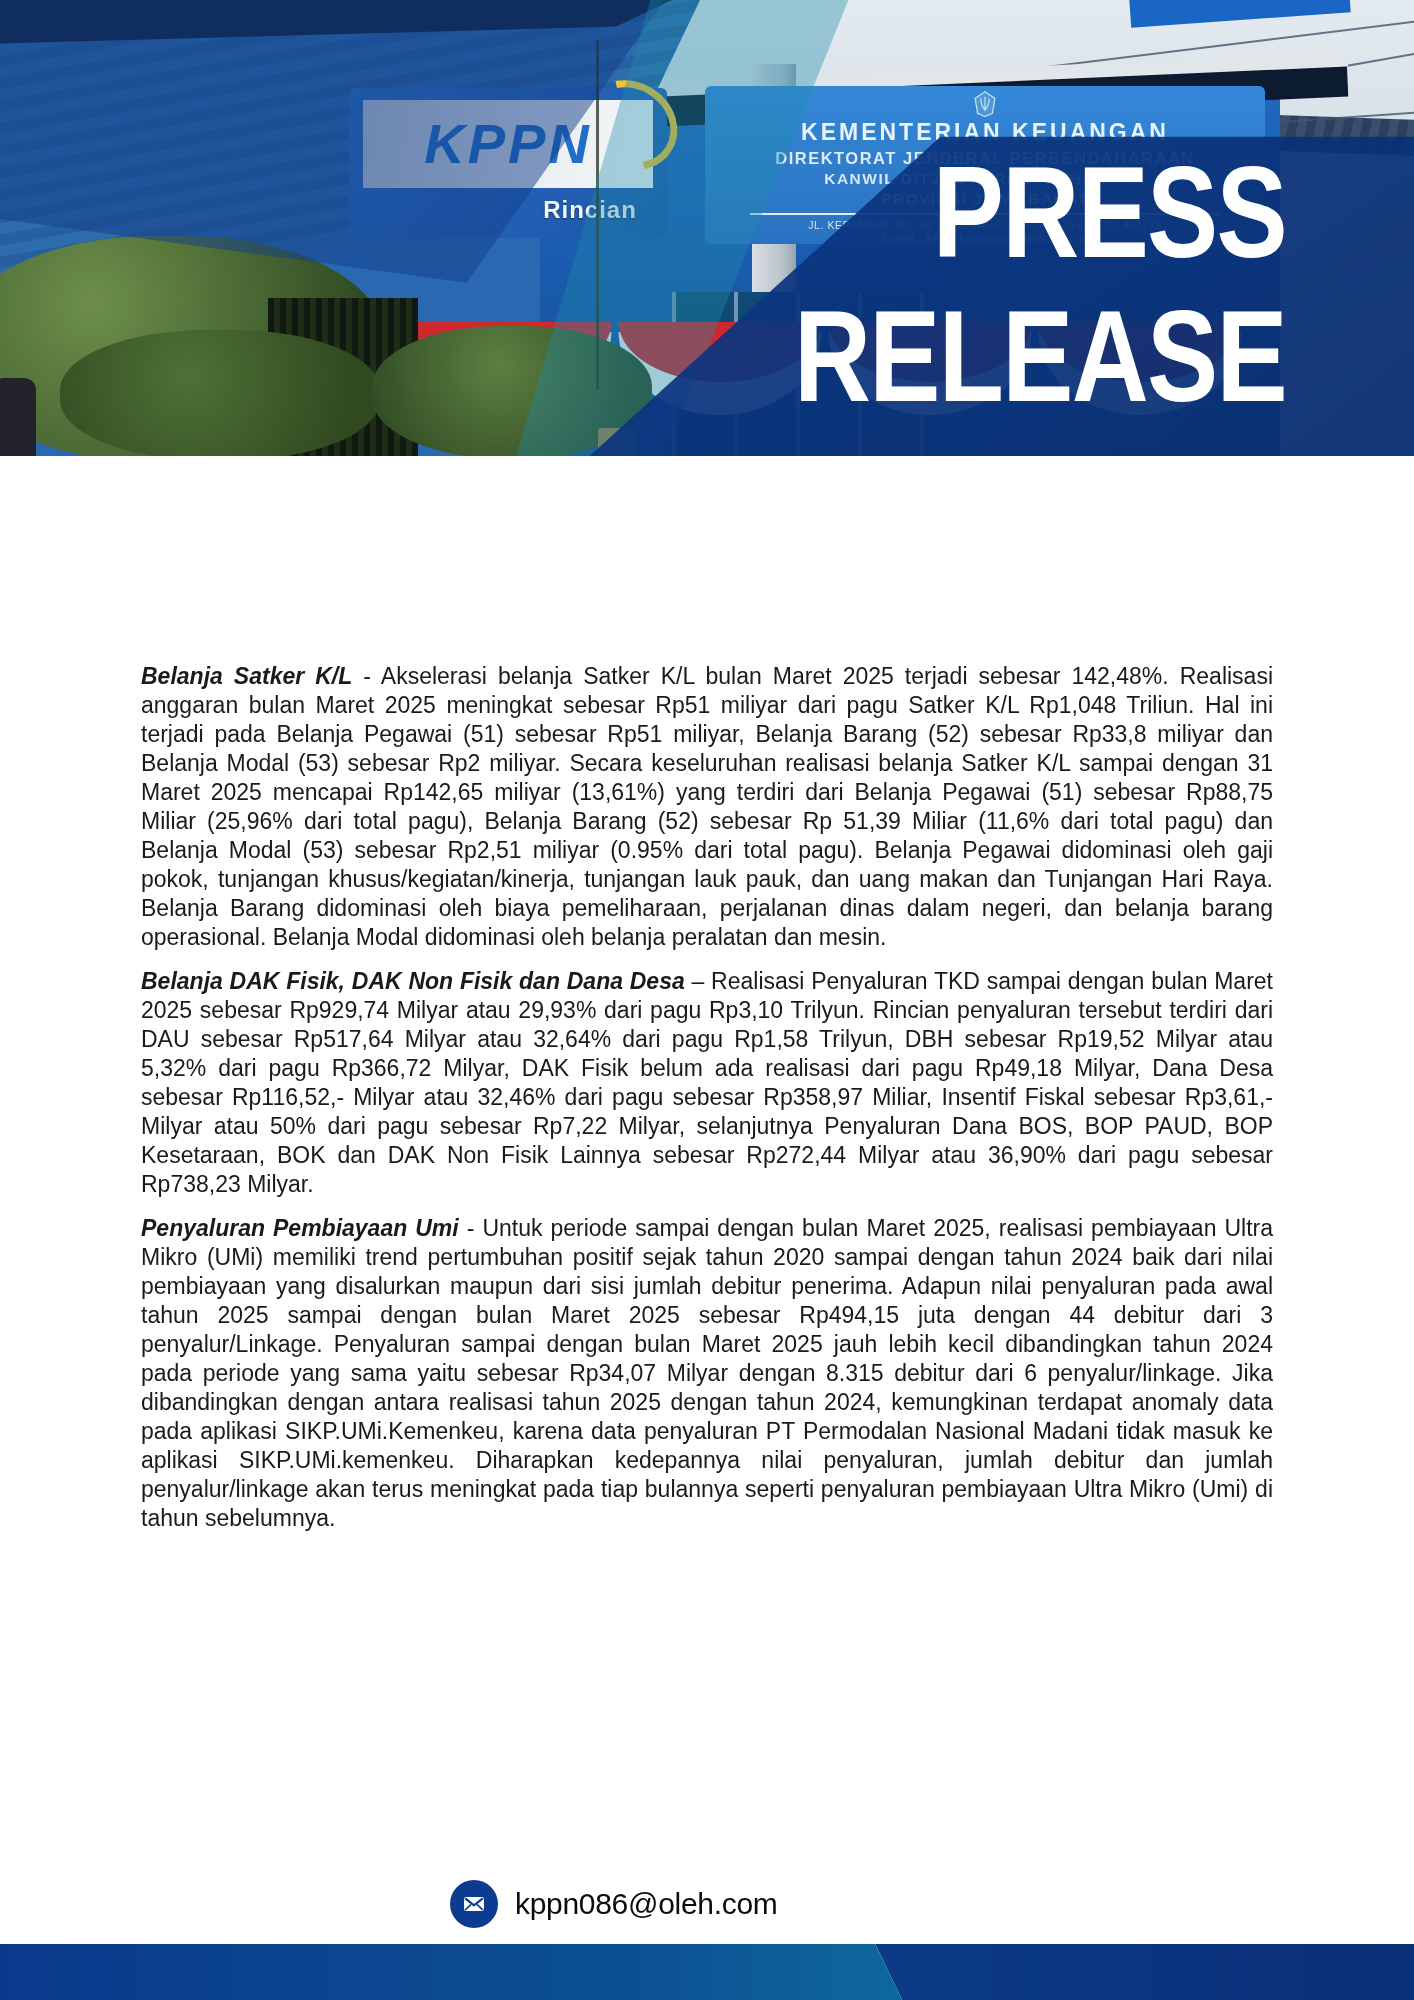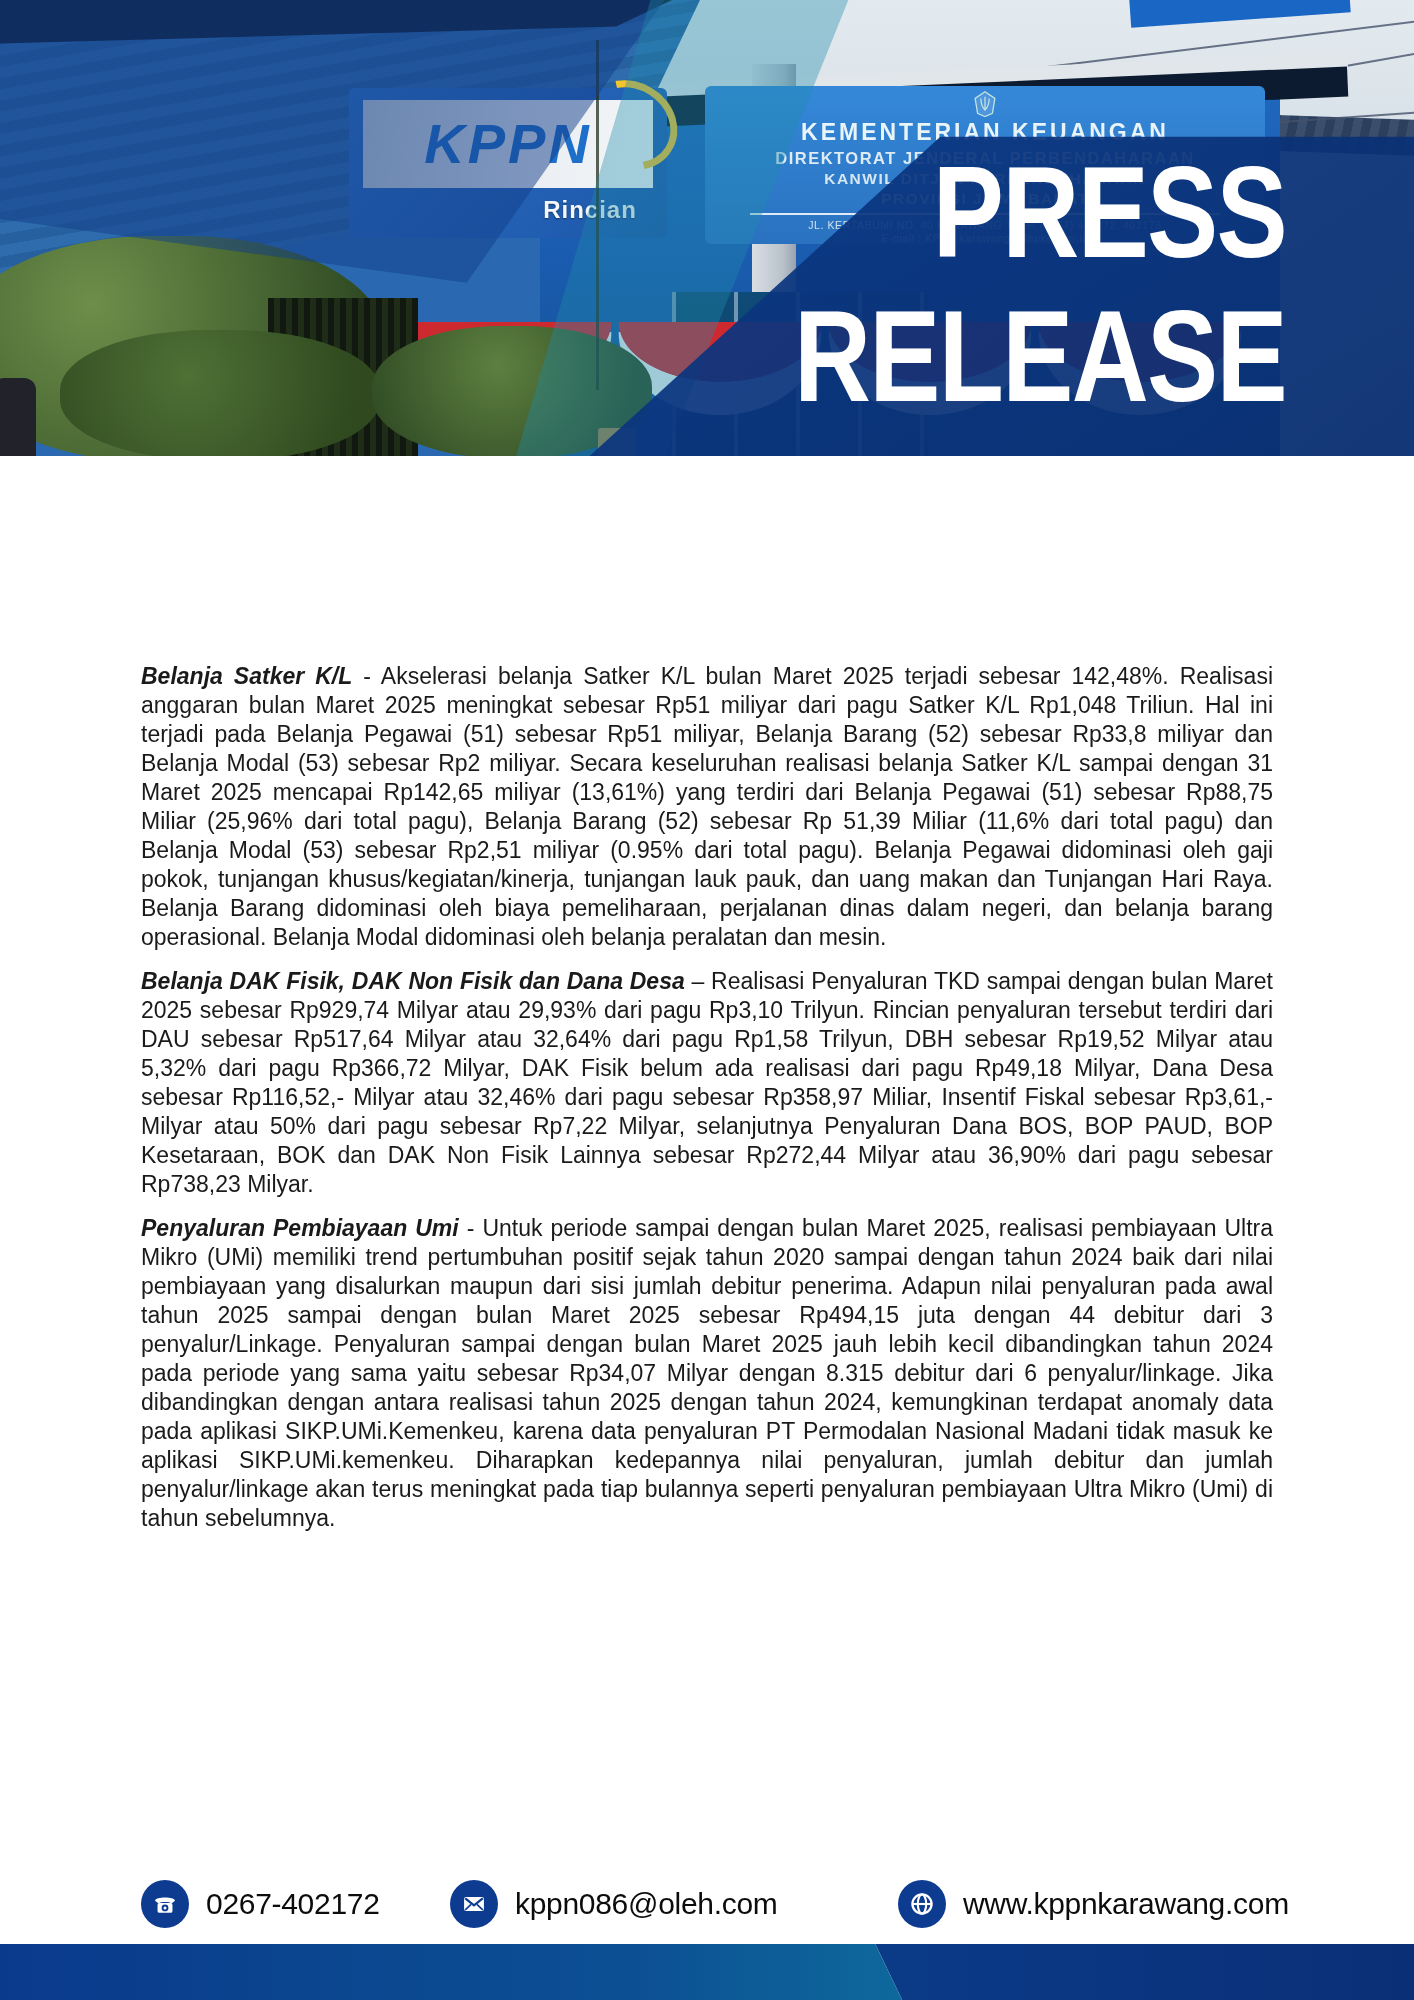--- a/index.html
+++ b/index.html
@@ -187,52 +187,31 @@
     </div>
   </div>
 
 
   <div class="content">
     <p><span class="lead">Belanja Satker K/L</span><span> - </span><span>Akselerasi belanja Satker K/L bulan Maret 2025 terjadi sebesar 142,48%. Realisasi anggaran bulan Maret 2025 meningkat sebesar Rp51 miliyar dari pagu Satker K/L Rp1,048 Triliun. Hal ini terjadi pada Belanja Pegawai (51) sebesar Rp51 miliyar, Belanja Barang (52) sebesar Rp33,8 miliyar dan Belanja Modal (53) sebesar Rp2 miliyar. Secara keseluruhan realisasi belanja Satker K/L sampai dengan 31 Maret 2025 mencapai Rp142,65 miliyar (13,61%) yang terdiri dari Belanja Pegawai (51) sebesar Rp88,75 Miliar (25,96% dari total pagu), Belanja Barang (52) sebesar Rp 51,39 Miliar (11,6% dari total pagu) dan Belanja Modal (53) sebesar Rp2,51 miliyar (0.95% dari total pagu). Belanja Pegawai didominasi oleh gaji pokok, tunjangan khusus/kegiatan/kinerja, tunjangan lauk pauk, dan uang makan dan Tunjangan Hari Raya. Belanja Barang didominasi oleh biaya pemeliharaan, perjalanan dinas dalam negeri, dan belanja barang operasional. Belanja Modal didominasi oleh belanja peralatan dan mesin.</span></p>
     <p><span class="lead">Belanja DAK Fisik, DAK Non Fisik dan Dana Desa</span><span> – </span><span>Realisasi Penyaluran TKD sampai dengan bulan Maret 2025 sebesar Rp929,74 Milyar atau 29,93% dari pagu Rp3,10 Trilyun. Rincian penyaluran tersebut terdiri dari DAU sebesar Rp517,64 Milyar atau 32,64% dari pagu Rp1,58 Trilyun, DBH sebesar Rp19,52 Milyar atau 5,32% dari pagu Rp366,72 Milyar, DAK Fisik belum ada realisasi dari pagu Rp49,18 Milyar, Dana Desa sebesar Rp116,52,- Milyar atau 32,46% dari pagu sebesar Rp358,97 Miliar, Insentif Fiskal sebesar Rp3,61,- Milyar atau 50% dari pagu sebesar Rp7,22 Milyar, selanjutnya Penyaluran Dana BOS, BOP PAUD, BOP Kesetaraan, BOK dan DAK Non Fisik Lainnya sebesar Rp272,44 Milyar atau 36,90% dari pagu sebesar Rp738,23 Milyar.</span></p>
     <p><span class="lead">Penyaluran Pembiayaan Umi</span><span> - </span><span>Untuk periode sampai dengan bulan Maret 2025, realisasi pembiayaan Ultra Mikro (UMi) memiliki trend pertumbuhan positif sejak tahun 2020 sampai dengan tahun 2024 baik dari nilai pembiayaan yang disalurkan maupun dari sisi jumlah debitur penerima. Adapun nilai penyaluran pada awal tahun 2025 sampai dengan bulan Maret 2025 sebesar Rp494,15 juta dengan 44 debitur dari 3 penyalur/Linkage. Penyaluran sampai dengan bulan Maret 2025 jauh lebih kecil dibandingkan tahun 2024 pada periode yang sama yaitu sebesar Rp34,07 Milyar dengan 8.315 debitur dari 6 penyalur/linkage. Jika dibandingkan dengan antara realisasi tahun 2025 dengan tahun 2024, kemungkinan terdapat anomaly data pada aplikasi SIKP.UMi.Kemenkeu, karena data penyaluran PT Permodalan Nasional Madani tidak masuk ke aplikasi SIKP.UMi.kemenkeu. Diharapkan kedepannya nilai penyaluran, jumlah debitur dan jumlah penyalur/linkage akan terus meningkat pada tiap bulannya seperti penyaluran pembiayaan Ultra Mikro (Umi) di tahun sebelumnya.</span></p>
   </div>
 
-  <div class="fitem f-phone">
-    <span class="circle">
-      <svg width="28" height="28" viewBox="0 0 24 24">
-        <path d="M3.5 9.2 C3.5 5.6 20.5 5.6 20.5 9.2 L17.6 11.6 C15.6 9.9 8.4 9.9 6.4 11.6 Z" fill="#ffffff"></path>
-        <rect x="5.6" y="11.2" width="12.8" height="8.4" rx="1.6" fill="#ffffff"></rect>
-        <circle cx="12" cy="15.4" r="2.9" fill="#0d3b90"></circle>
-        <circle cx="12" cy="15.4" r="1.3" fill="#ffffff"></circle>
-      </svg>
-    </span>
-    <span class="flabel">0267-402172</span>
-  </div>
 
   <div class="fitem f-email">
     <span class="circle">
       <svg width="28" height="28" viewBox="0 0 24 24">
         <rect x="3.5" y="6" width="17" height="12" rx="1.8" fill="#ffffff"></rect>
         <path d="M4.5 7.2 L12 13.2 L19.5 7.2" fill="none" stroke="#0d3b90" stroke-width="1.9"></path>
         <path d="M4.5 17 L9.5 12.4 M19.5 17 L14.5 12.4" fill="none" stroke="#0d3b90" stroke-width="1.4"></path>
       </svg>
     </span>
     <span class="flabel">kppn086@oleh.com</span>
   </div>
 
-  <div class="fitem f-web">
-    <span class="circle">
-      <svg width="28" height="28" viewBox="0 0 24 24">
-        <circle cx="12" cy="12" r="8.2" fill="none" stroke="#ffffff" stroke-width="2"></circle>
-        <ellipse cx="12" cy="12" rx="3.6" ry="8.2" fill="none" stroke="#ffffff" stroke-width="1.8"></ellipse>
-        <line x1="3.8" y1="12" x2="20.2" y2="12" stroke="#ffffff" stroke-width="1.8"></line>
-      </svg>
-    </span>
-    <span class="flabel">www.kppnkarawang.com</span>
-  </div>
 
   <div class="bar">
     <div class="seg-right"></div>
     <div class="seg-left"></div>
   </div>
 
 </div>
 
 </body></html>

